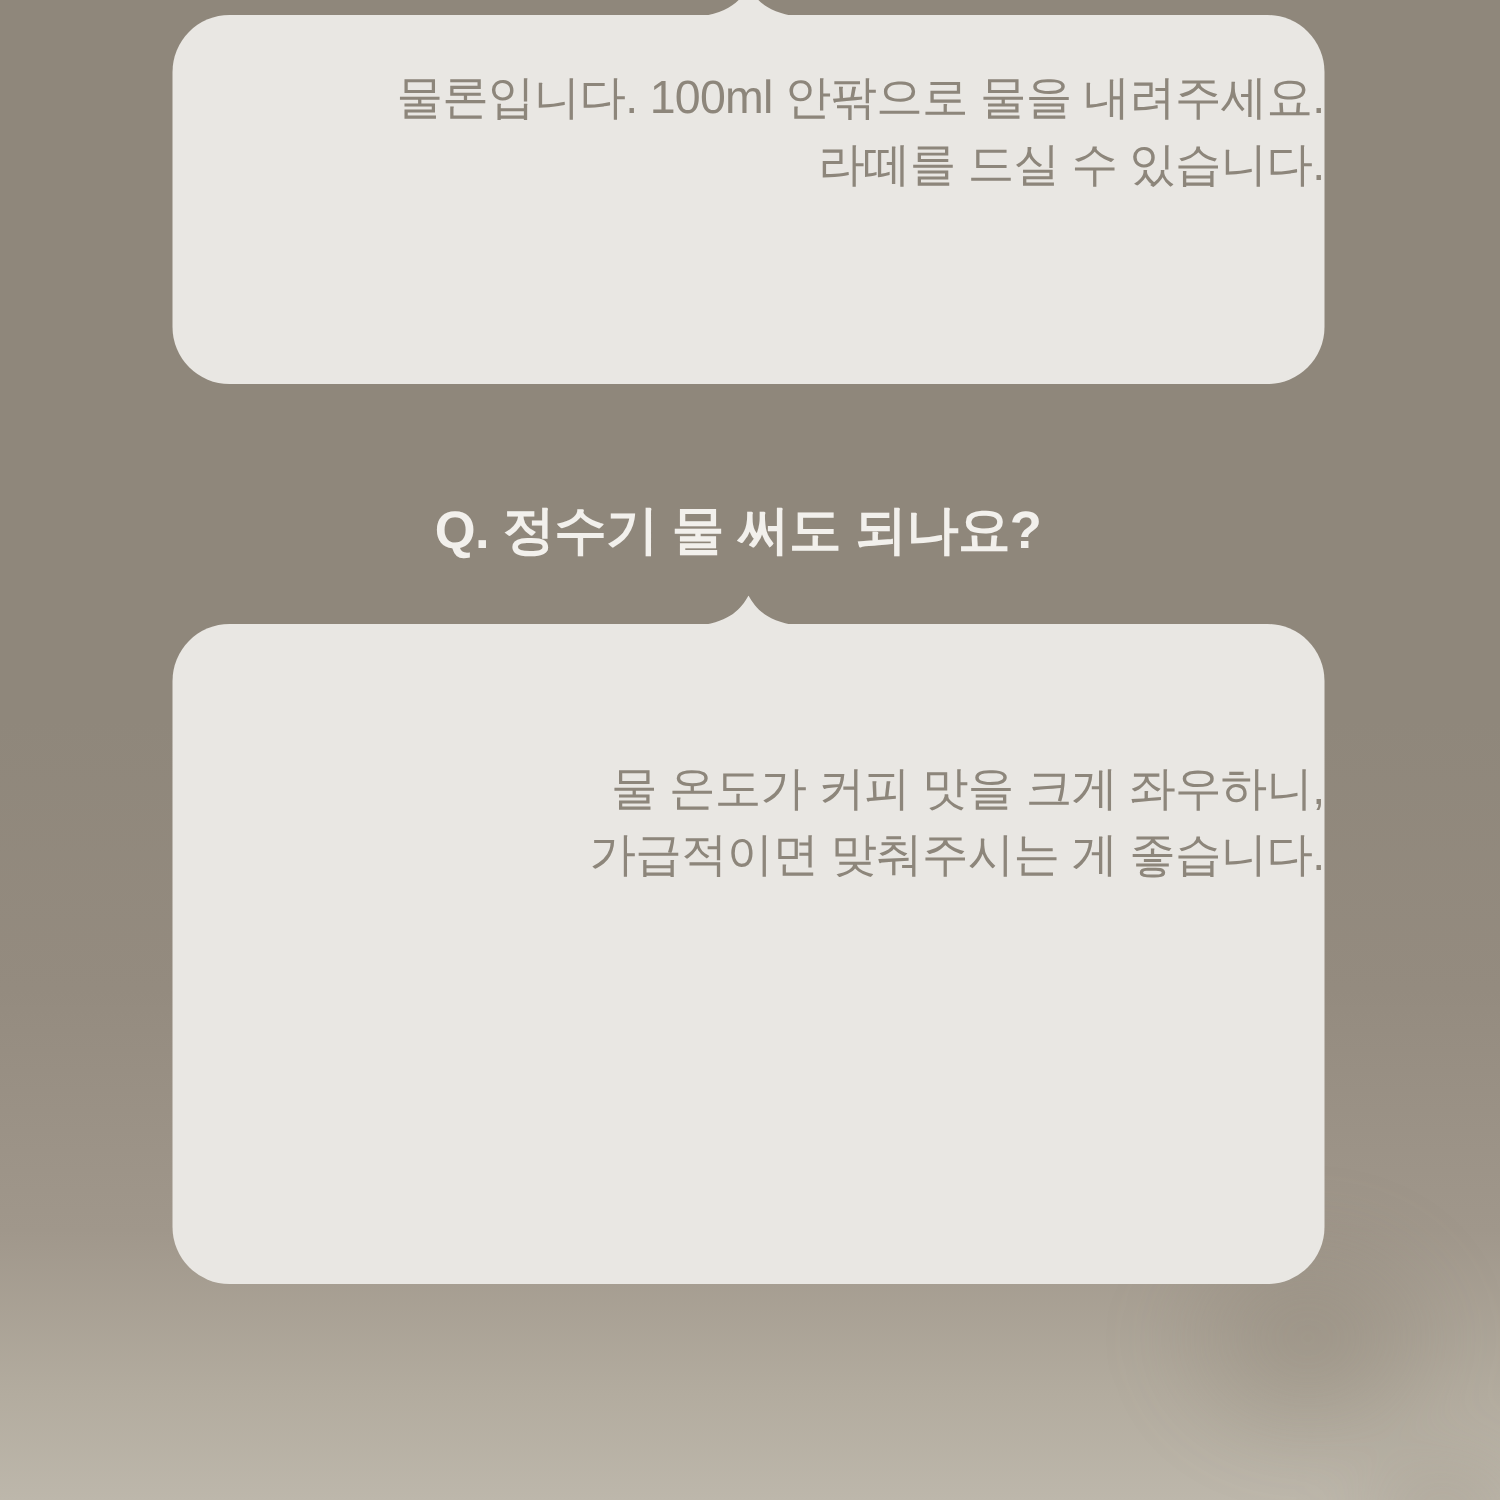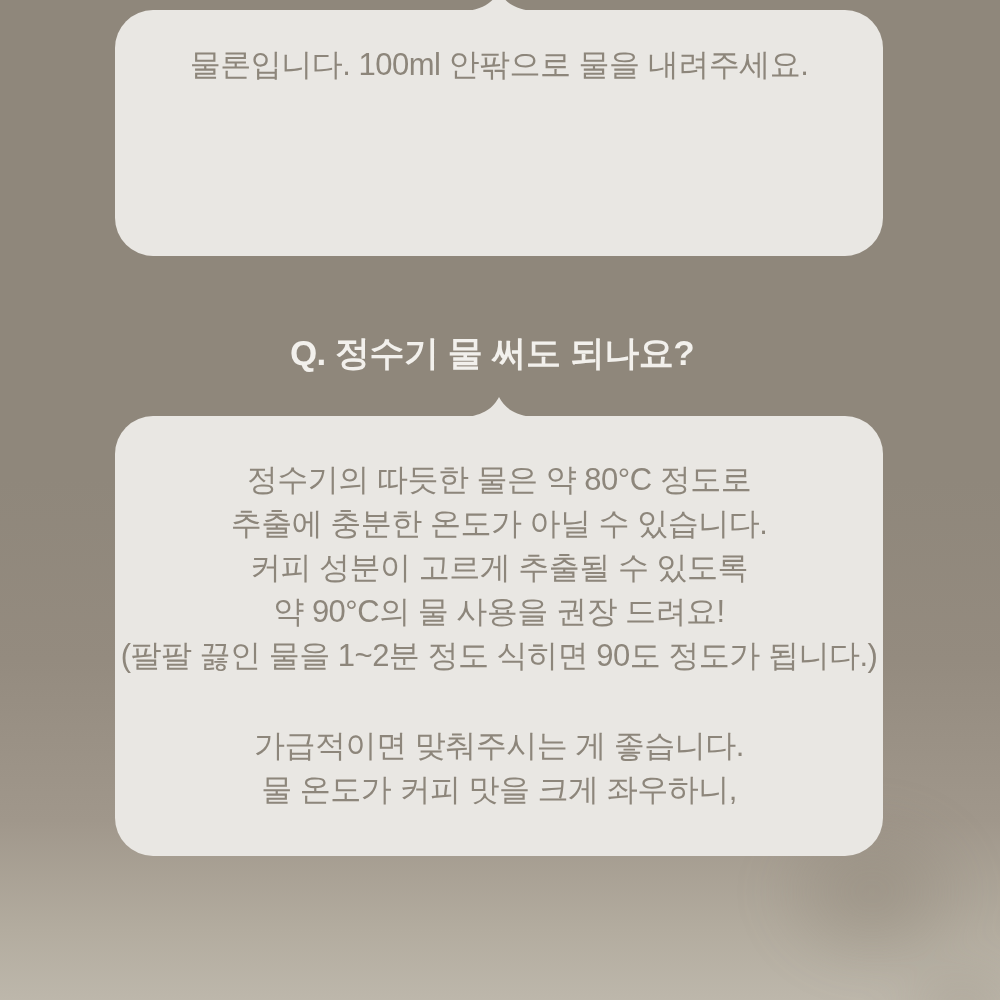--- a/index.html
+++ b/index.html
@@ -55,21 +55,21 @@
     left: 50%;
     transform: translateX(-50%);
     top: -19px;
     width: 64px;
     height: 20px;
     display: block;
   }
 
   .card-text {
     width: 100%;
-    text-align: center;
+    text-align: right;
     color: #8d867b;
     font-size: 31px;
     font-weight: 500;
     letter-spacing: -0.5px;
   }
 
   .card-1 .card-text { padding-top: 32px; }
   .card-2 .card-text { padding-top: 42px; }
 
   .line {
@@ -99,37 +99,31 @@
 <div class="page">
 
   <div class="smudge"></div>
 
   <div class="card card-1">
     <svg class="tail" viewBox="0 0 64 20" preserveAspectRatio="none">
       <path d="M0,20 C20,17 27,9 32,0 C37,9 44,17 64,20 Z" fill="#e9e7e3"></path>
     </svg>
     <div class="card-text">
       <span class="line">물론입니다. 100ml 안팎으로 물을 내려주세요.</span>
+      <span class="line">라떼를 드실 수 있습니다.</span>
     </div>
   </div>
 
   <div class="question">Q. 정수기 물 써도 되나요?</div>
 
   <div class="card card-2">
     <svg class="tail" viewBox="0 0 64 20" preserveAspectRatio="none">
       <path d="M0,20 C20,17 27,9 32,0 C37,9 44,17 64,20 Z" fill="#e9e7e3"></path>
     </svg>
     <div class="card-text">
-      <div class="para-1">
-        <span class="line">정수기의 따듯한 물은 약 80°C 정도로</span>
-        <span class="line">추출에 충분한 온도가 아닐 수 있습니다.</span>
-        <span class="line">커피 성분이 고르게 추출될 수 있도록</span>
-        <span class="line">약 90°C의 물 사용을 권장 드려요!</span>
-        <span class="line">(팔팔 끓인 물을 1~2분 정도 식히면 90도 정도가 됩니다.)</span>
-      </div>
       <div class="para-2">
+        <span class="line">물 온도가 커피 맛을 크게 좌우하니,</span>
         <span class="line">가급적이면 맞춰주시는 게 좋습니다.</span>
-        <span class="line">물 온도가 커피 맛을 크게 좌우하니,</span>
       </div>
     </div>
   </div>
 
 </div>
 
 </body></html>

